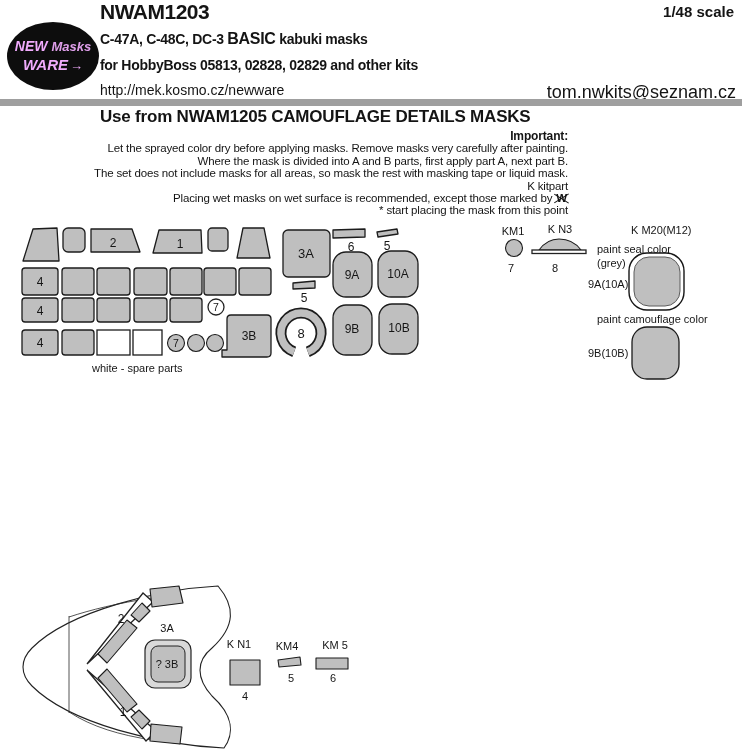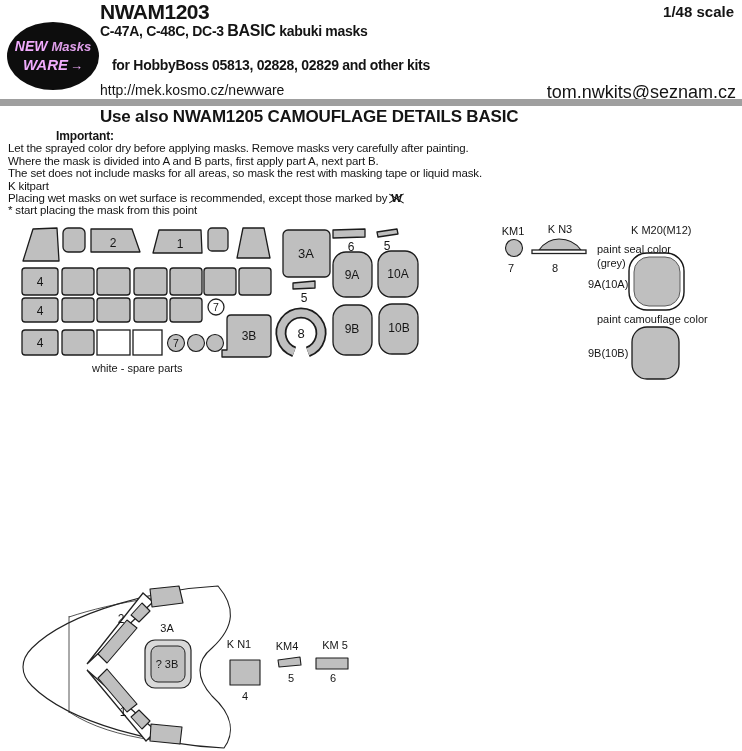--- a/index.html
+++ b/index.html
@@ -1,32 +1,32 @@
 <!DOCTYPE html>
 <html><head>
 <meta charset="utf-8">
 <style>
   html,body{margin:0;padding:0;background:#e8e8e8;}
   .page{position:relative;width:742px;height:751px;background:#ffffff;overflow:hidden;
         font-family:"Liberation Sans",sans-serif;color:#141414;}
-  .abs{position:absolute;}
+  .abs{position:absolute;text-align:right;}
 
   
   .logo{left:7px;top:22px;width:92px;height:68px;background:#0d0d0d;border-radius:50%;
         color:#f0abfc;text-align:center;font-style:italic;font-weight:bold;line-height:1;}
   .logo-line1{margin-top:17px;font-size:14px;letter-spacing:0;}
   .logo-new{font-size:14px;}
   .logo-masks{font-size:13px;opacity:.92;}
   .logo-line2{margin-top:4px;font-size:15px;}
   .logo-arrow{font-size:13px;margin-left:2px;}
   .code{left:100px;top:0px;font-size:21px;font-weight:bold;letter-spacing:-0.5px;}
   .scale{right:8px;top:3px;font-size:15px;font-weight:bold;}
-  .title{left:100px;top:22px;font-size:14px;font-weight:bold;letter-spacing:-0.3px;}
+  .title{left:100px;top:30px;font-size:14px;font-weight:bold;letter-spacing:-0.3px;}
   .title .basic{font-size:16px;}
-  .subtitle{left:112px;top:57px;font-size:14px;font-weight:bold;letter-spacing:-0.3px;}
+  .subtitle{left:100px;top:57px;font-size:14px;font-weight:bold;letter-spacing:-0.3px;}
   .url{left:100px;top:82px;font-size:14px;font-weight:normal;}
   .email{right:6px;top:82px;font-size:18px;font-weight:normal;}
   .hr{left:0;top:99px;width:742px;height:7px;background:#9f9f9f;}
   .banner{left:100px;top:107px;font-size:17px;font-weight:bold;letter-spacing:-0.2px;}
 
   
   .important{left:8px;top:130px;width:560px;font-size:11.5px;line-height:12.4px;letter-spacing:-0.15px;}
   .important .head{font-size:12px;font-weight:bold;padding-left:48px;}
   .nowater{position:relative;display:inline-block;font-weight:bold;padding:0 1px;}
   .nowater::after{content:"";position:absolute;left:-2px;right:-2px;top:48%;
@@ -59,21 +59,21 @@
     <div class="logo-line2"><span>WARE</span><span class="logo-arrow">→</span></div>
   </div>
 
   <div class="abs code">NWAM1203</div>
   <div class="abs scale">1/48 scale</div>
   <div class="abs title"><span>C-47A, C-48C, DC-3 </span><span class="basic">BASIC</span><span> kabuki masks</span></div>
   <div class="abs subtitle">for HobbyBoss 05813, 02828, 02829 and other kits</div>
   <div class="abs url">http://mek.kosmo.cz/newware</div>
   <div class="abs email">tom.nwkits@seznam.cz</div>
   <div class="abs hr"></div>
-  <div class="abs banner">Use also NWAM1205 CAMOUFLAGE DETAILS BASIC</div>
+  <div class="abs banner">Use from NWAM1205 CAMOUFLAGE DETAILS MASKS</div>
 
   <div class="abs important">
     <div class="head">Important:</div>
     <div>Let the sprayed color dry before applying masks. Remove masks very carefully after painting.</div>
     <div>Where the mask is divided into A and B parts, first apply part A, next part B.</div>
     <div>The set does not include masks for all areas, so mask the rest with masking tape or liquid mask.</div>
     <div>K kitpart</div>
     <div><span>Placing wet masks on wet surface is recommended, except those marked by </span><span class="nowater">W</span></div>
     <div>*  start placing the mask from this point</div>
   </div>

